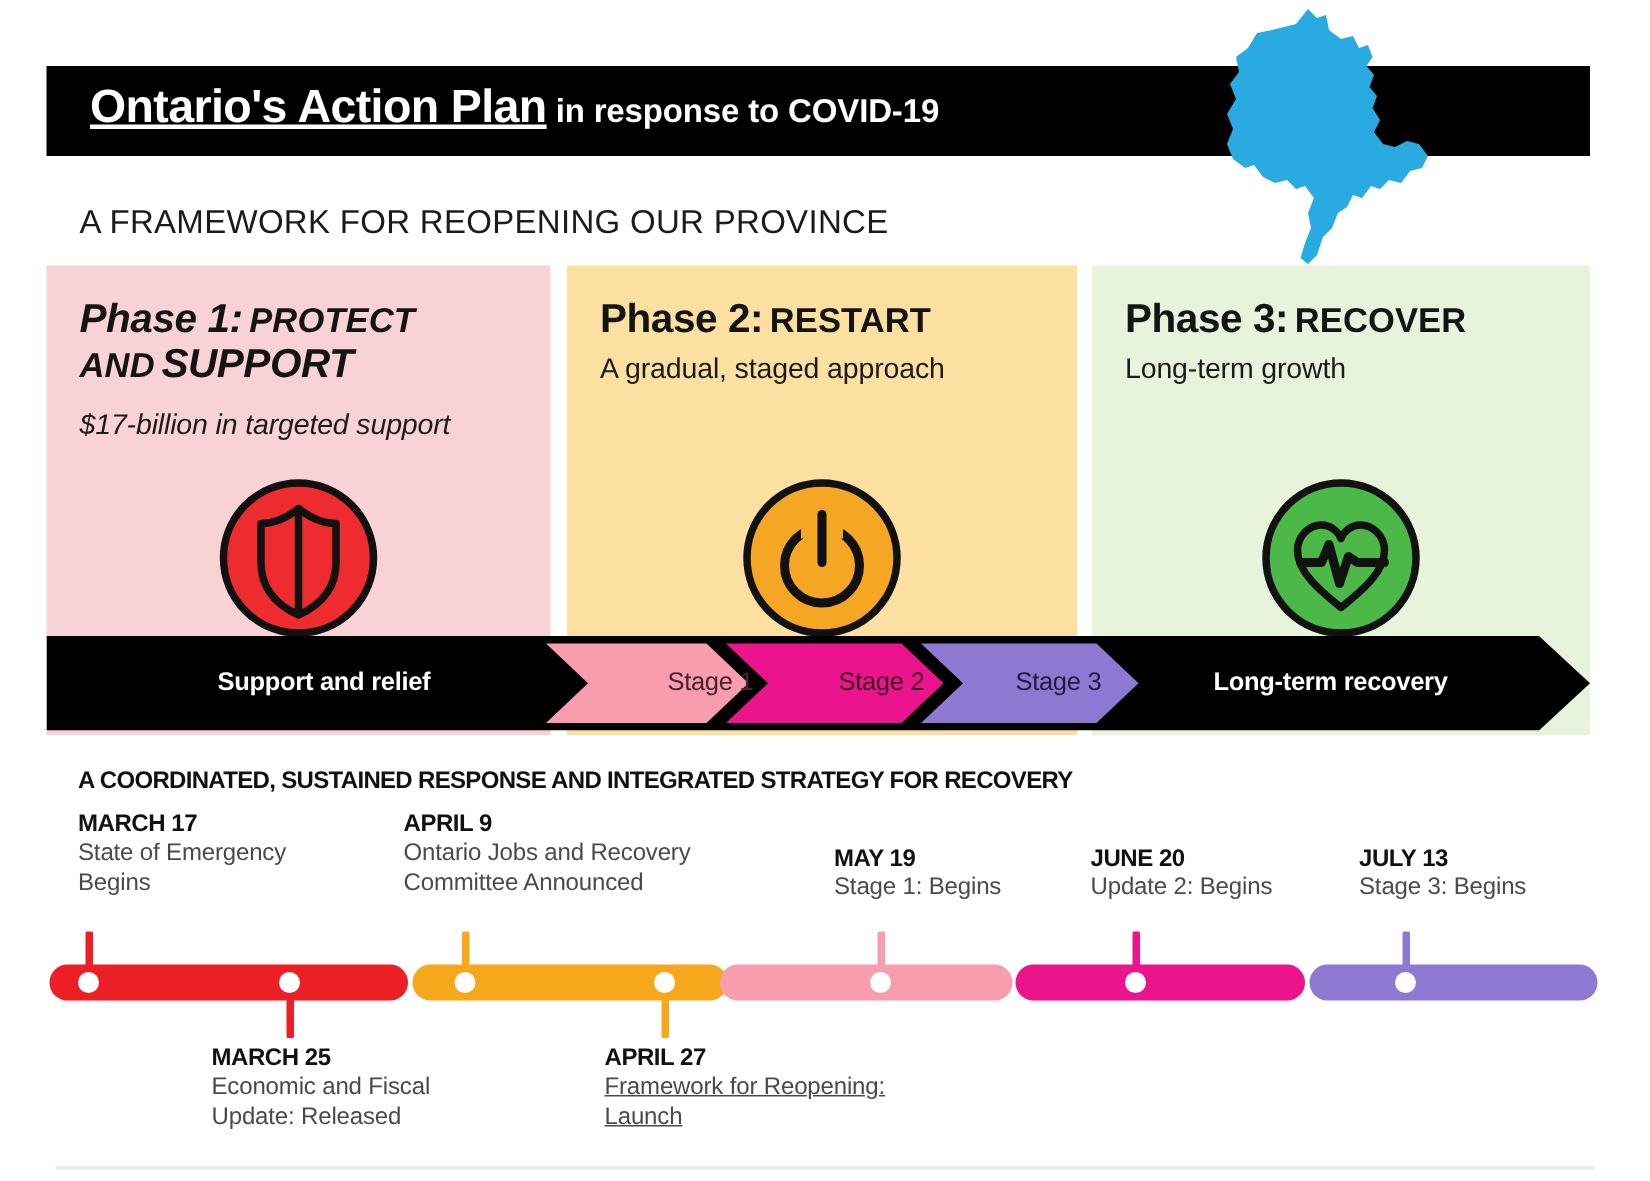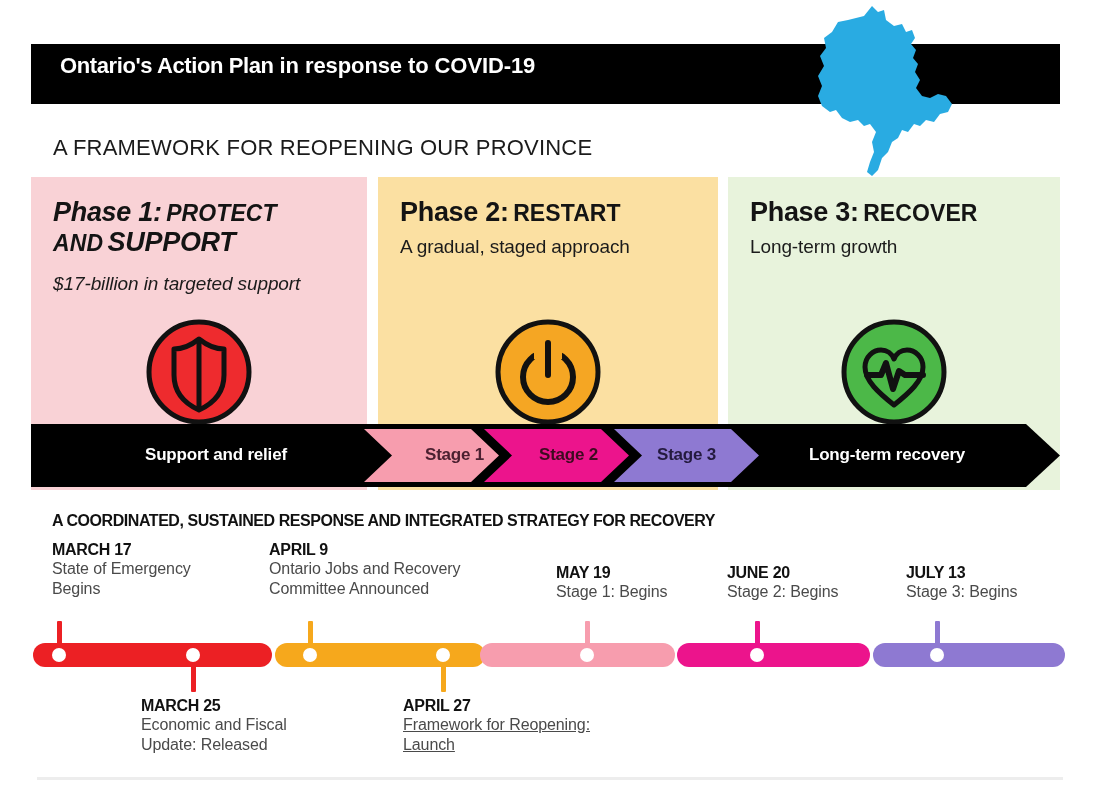--- a/index.html
+++ b/index.html
@@ -19,21 +19,21 @@
 
   
   .titlebar{
     position:absolute;left:31px;top:44px;width:1029px;height:60px;
     background:#000000;z-index:2;
   }
   .title-text{
     position:absolute;left:29px;top:9px;
     white-space:nowrap;color:#ffffff;
   }
-  .title-strong{font-size:22px;font-weight:bold;letter-spacing:-0.4px;}
+  .title-strong{font-size:31px;font-weight:bold;letter-spacing:-0.4px;text-decoration:underline;}
   .title-rest{font-size:22px;font-weight:bold;letter-spacing:-0.1px;margin-left:6px;}
 
   
   .subtitle{
     position:absolute;left:53px;top:135px;
     font-size:22px;font-weight:400;letter-spacing:0.2px;color:#1b1b1b;
     white-space:nowrap;
   }
 
   
@@ -59,22 +59,22 @@
   
   .band{position:absolute;left:31px;top:424px;width:1029px;height:63px;z-index:4;}
   .band svg{display:block;}
   .band-label{
     position:absolute;color:#ffffff;font-size:17px;font-weight:bold;
     letter-spacing:-0.2px;white-space:nowrap;top:21px;
   }
   #band-label-left{left:114px;}
   #band-label-right{left:778px;}
   .stage-label{
-    position:absolute;top:21px;font-size:17px;font-weight:bold;
-    letter-spacing:-0.2px;white-space:nowrap;color:#2b1320;
+    position:absolute;top:21px;font-size:17px;font-weight:normal;
+    letter-spacing:-0.2px;white-space:nowrap;color:#2b1320;margin-left:20px;
   }
   #stage-label-1{left:394px;color:#4b2030;}
   #stage-label-2{left:508px;color:#3d0b20;}
   #stage-label-3{left:626px;color:#241a3f;}
 
   
   .tl-heading{
     position:absolute;left:52px;top:512px;
     font-size:16px;font-weight:bold;letter-spacing:-0.45px;
     white-space:nowrap;color:#111;
@@ -214,21 +214,21 @@
     <div class="tl-date">APRIL 9</div>
     <div class="tl-desc" style="white-space:pre-line;">Ontario Jobs and Recovery
 Committee Announced</div>
   </div>
   <div class="tl-item" style="left:556px;top:564px;width:170px;">
     <div class="tl-date">MAY 19</div>
     <div class="tl-desc" style="white-space:pre-line;">Stage 1: Begins</div>
   </div>
   <div class="tl-item" style="left:727px;top:564px;width:170px;">
     <div class="tl-date">JUNE 20</div>
-    <div class="tl-desc" style="white-space:pre-line;">Stage 2: Begins</div>
+    <div class="tl-desc" style="white-space:pre-line;">Update 2: Begins</div>
   </div>
   <div class="tl-item" style="left:906px;top:564px;width:170px;">
     <div class="tl-date">JULY 13</div>
     <div class="tl-desc" style="white-space:pre-line;">Stage 3: Begins</div>
   </div>
 
   <div class="tl-item" style="left:141px;top:697px;width:240px;">
     <div class="tl-date">MARCH 25</div>
     <div class="tl-desc" style="white-space:pre-line;">Economic and Fiscal
 Update: Released</div>

